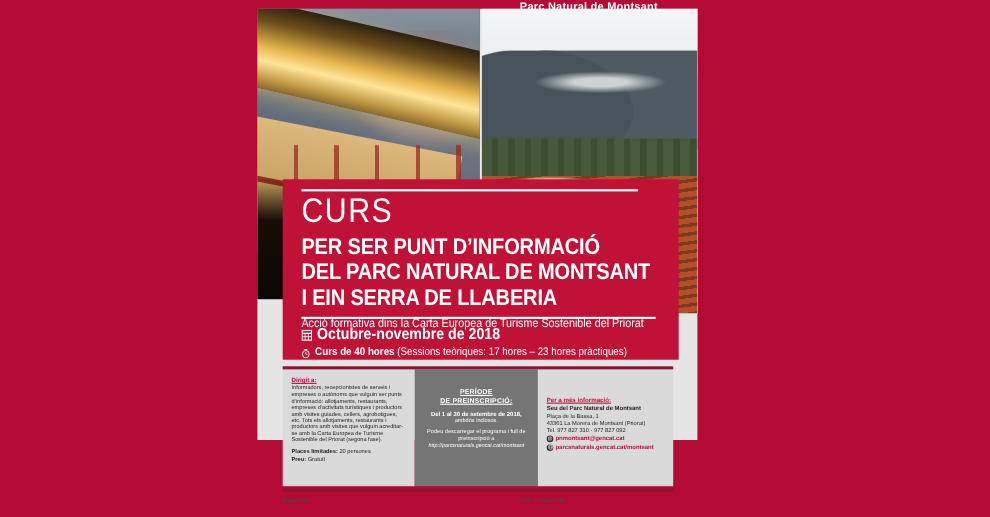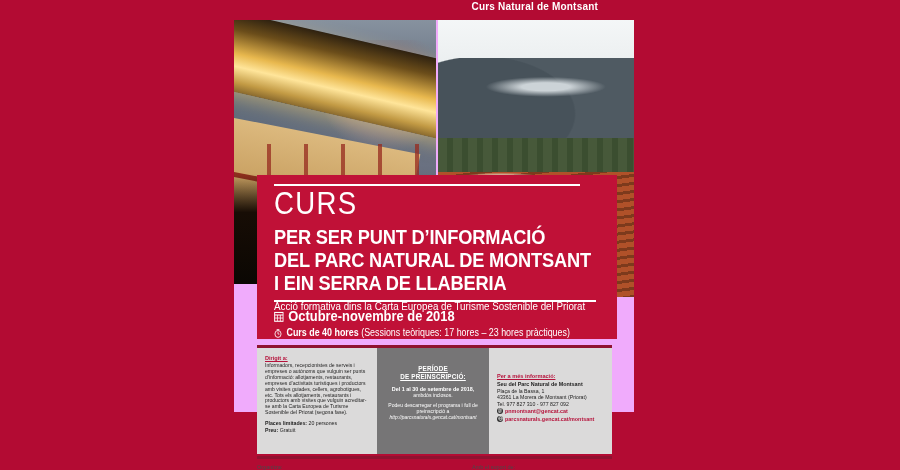--- a/index.html
+++ b/index.html
@@ -11,21 +11,21 @@
   }
   .abs{position:absolute;}
 
   
   .topbar-title{
     left:0;top:1px;width:598px;text-align:right;
     color:#ffffff;font-size:10px;font-weight:bold;letter-spacing:.2px;
   }
 
   
-  .poster{left:234px;top:20px;width:400px;height:392px;background:#f0abfc;}
+  .poster{left:234px;top:8px;width:400px;height:392px;background:#e5e5e5;}
 
   
   .photo{position:absolute;top:0;overflow:hidden;}
   .photo-left{left:0;width:202px;height:264px;background:#3a3c46;}
   .pl-sky{position:absolute;inset:0;background:linear-gradient(180deg,#87929f 0%,#5d6a7a 30%,#6a7181 55%,#474c58 100%);}
   .pl-cliff{position:absolute;right:-10px;top:20px;width:150px;height:130px;
     background:radial-gradient(90px 80px at 60% 40%, #9b97a0 0%, #7d7a85 55%, rgba(125,122,133,0) 75%);}
   .pl-roof{position:absolute;left:-25px;top:18px;width:270px;height:78px;transform:rotate(13deg);
     background:linear-gradient(180deg,#2e2110 0%,#6b4d1a 22%,#e8b84e 52%,#ffe59a 68%,#c29a44 88%,#8a6a2e 100%);
     box-shadow:0 6px 18px rgba(255,214,120,.45);}
@@ -104,21 +104,21 @@
     display:inline-flex;align-items:center;justify-content:center;font-size:4.5px;line-height:6px;flex:0 0 auto;}
 
   
   .foot-label{top:444px;font-size:5.5px;color:#4a4a4a;}
   .fl1{left:23px;}
   .fl2{left:238px;}
 </style>
 </head>
 <body>
 
-<div class="abs topbar-title">Curs Natural de Montsant</div>
+<div class="abs topbar-title">Parc Natural de Montsant</div>
 
 <div class="abs poster">
 
   <div class="photo photo-left">
     <div class="pl-sky"></div>
     <div class="pl-cliff"></div>
     <div class="pl-roof"></div>
     <div class="pl-wall"></div>
     <div class="pl-redline"></div>
     <div class="pl-bottom"></div>

